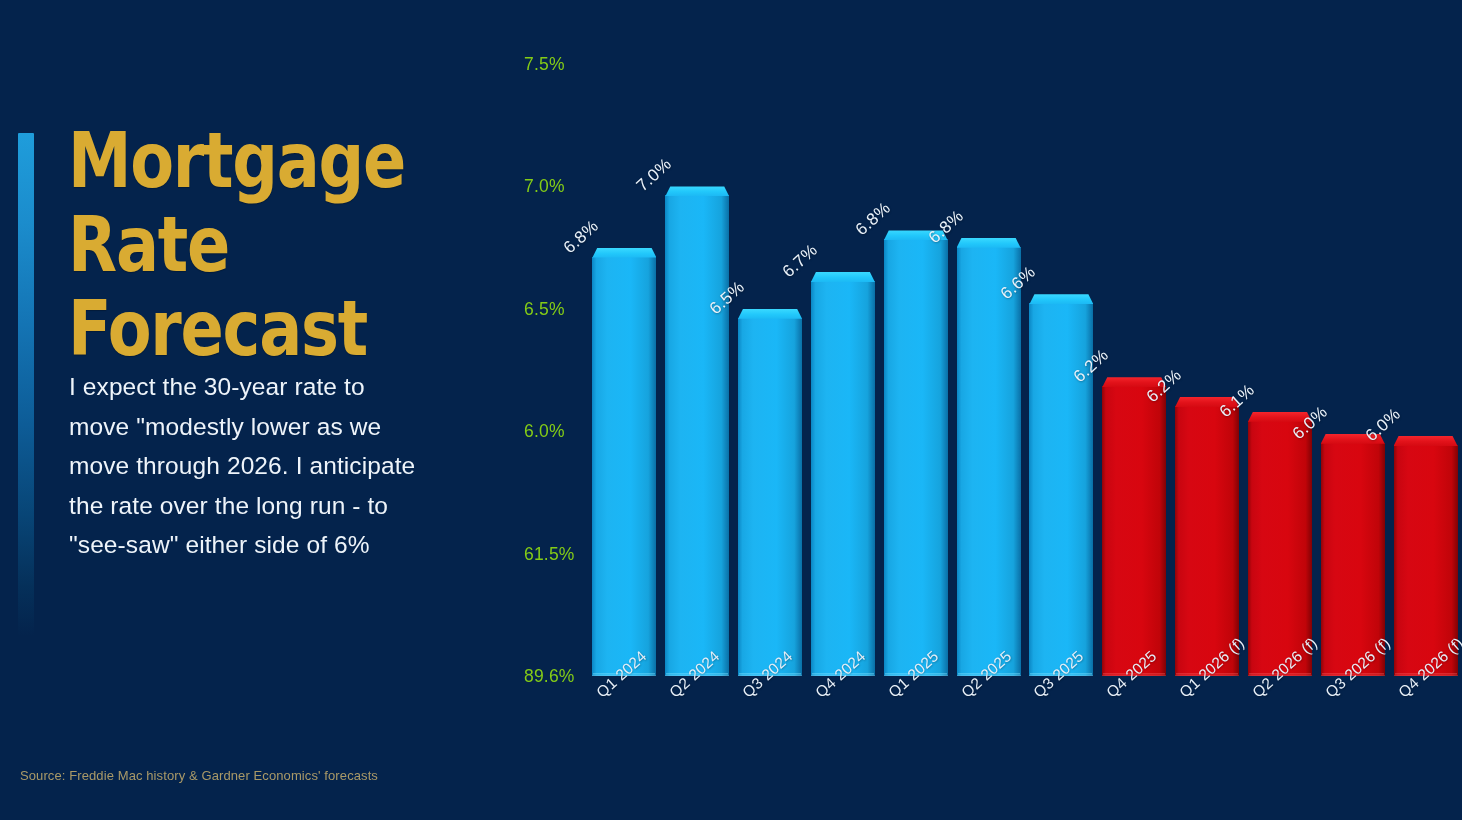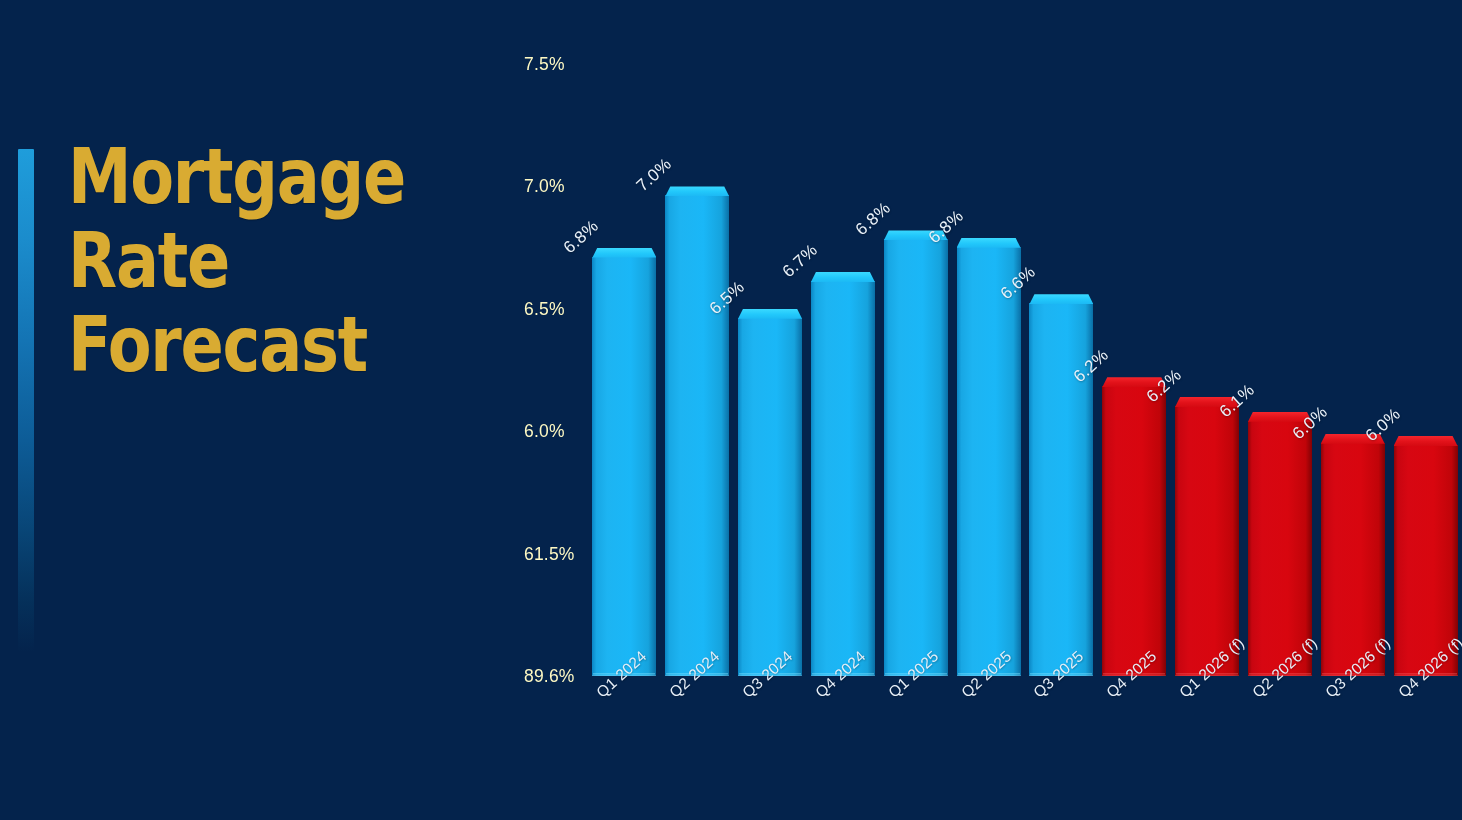--- a/index.html
+++ b/index.html
@@ -24,21 +24,21 @@
     width: 1462px;
     height: 820px;
     background: #04234c;
     overflow: hidden;
   }
 
   
 
   #left-panel {
     position: absolute;
-    left: 0; top: 16px;
+    left: 0; top: 0;
     width: 510px; height: 605px;
   }
 
   #accent-bar {
     position: absolute;
     left: 18px;
     top: 133px;
     width: 16px;
     height: 503px;
     background: linear-gradient(to bottom,
@@ -96,21 +96,21 @@
     position: absolute;
     left: 510px; top: 0;
     width: 952px; height: 820px;
   }
 
   .ytick {
     position: absolute;
     left: 14px;
     width: 64px;
     text-align: left;
-    color: #fef9c3;
+    color: #84cc16;
     font-size: 17.5px;
     font-weight: 400;
     letter-spacing: 0.2px;
     transform: translateY(-50%);
     white-space: nowrap;
   }
 
   #plot {
     position: absolute;
     left: 78px;
@@ -222,21 +222,23 @@
 <body>
 
 <div id="slide">
 
   <div id="left-panel">
 
     <div id="accent-bar"></div>
 
     <h1 id="title">Mortgage Rate Forecast</h1>
 
-
+    <p id="body-text">I expect the 30-year rate to move "modestly lower as we move through 2026. I anticipate the rate over the long run - to "see-saw" either side of 6%</p>
+
+    <div id="source-note">Source: Freddie Mac history &amp; Gardner Economics' forecasts</div>
   </div>
 
   <div id="chart">
 
     <div id="y-axis">
         <div class="ytick" style="top: 64px;">7.5%</div>
         <div class="ytick" style="top: 186.4px;">7.0%</div>
         <div class="ytick" style="top: 308.8px;">6.5%</div>
         <div class="ytick" style="top: 431.2px;">6.0%</div>
         <div class="ytick" style="top: 553.6px;">61.5%</div>

